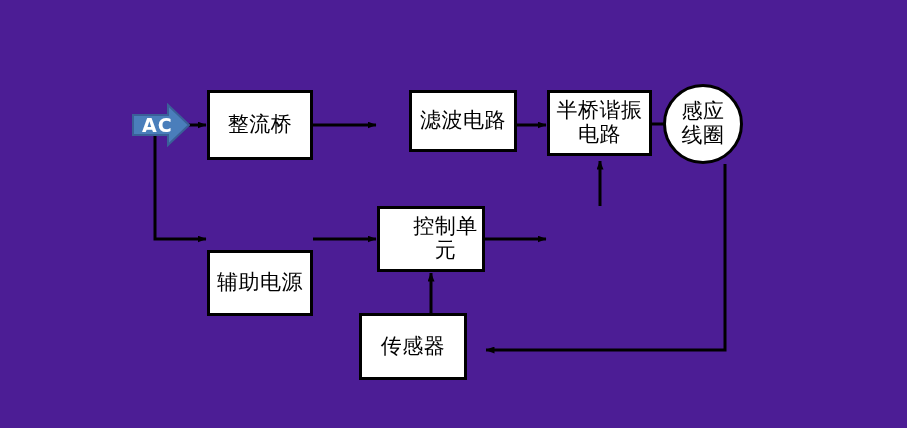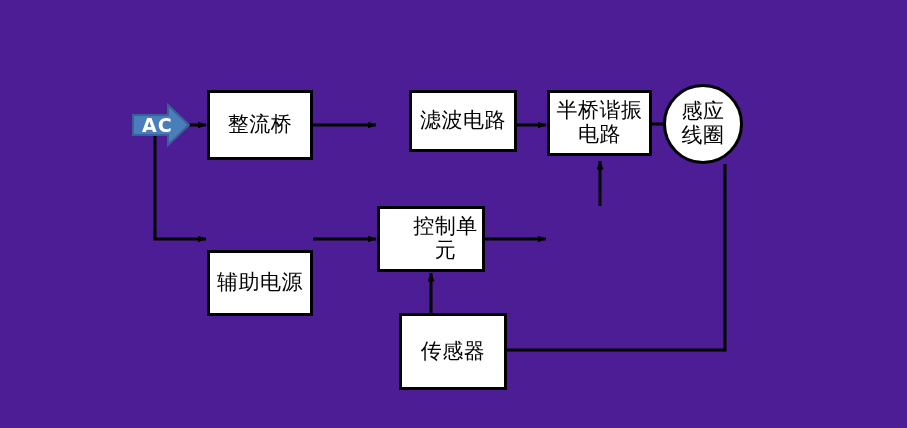--- a/index.html
+++ b/index.html
@@ -142,17 +142,17 @@
 
   <div class="node-box" style="left:207px; top:206px; width:106px; height:66px;margin-top:44px;">
     <span class="node-label">辅助电源</span>
   </div>
 
   <div class="node-box" style="left:377px; top:206px; width:108px; height:66px;padding-left:29px;">
     <span class="node-label">控制单元</span>
   </div>
 
 
-  <div class="node-box" style="left:399px; top:313px; width:108px; height:77px;">
+  <div class="node-box" style="left:359px; top:313px; width:108px; height:67px;">
     <span class="node-label">传感器</span>
   </div>
 
 </div>
 
 </body></html>

